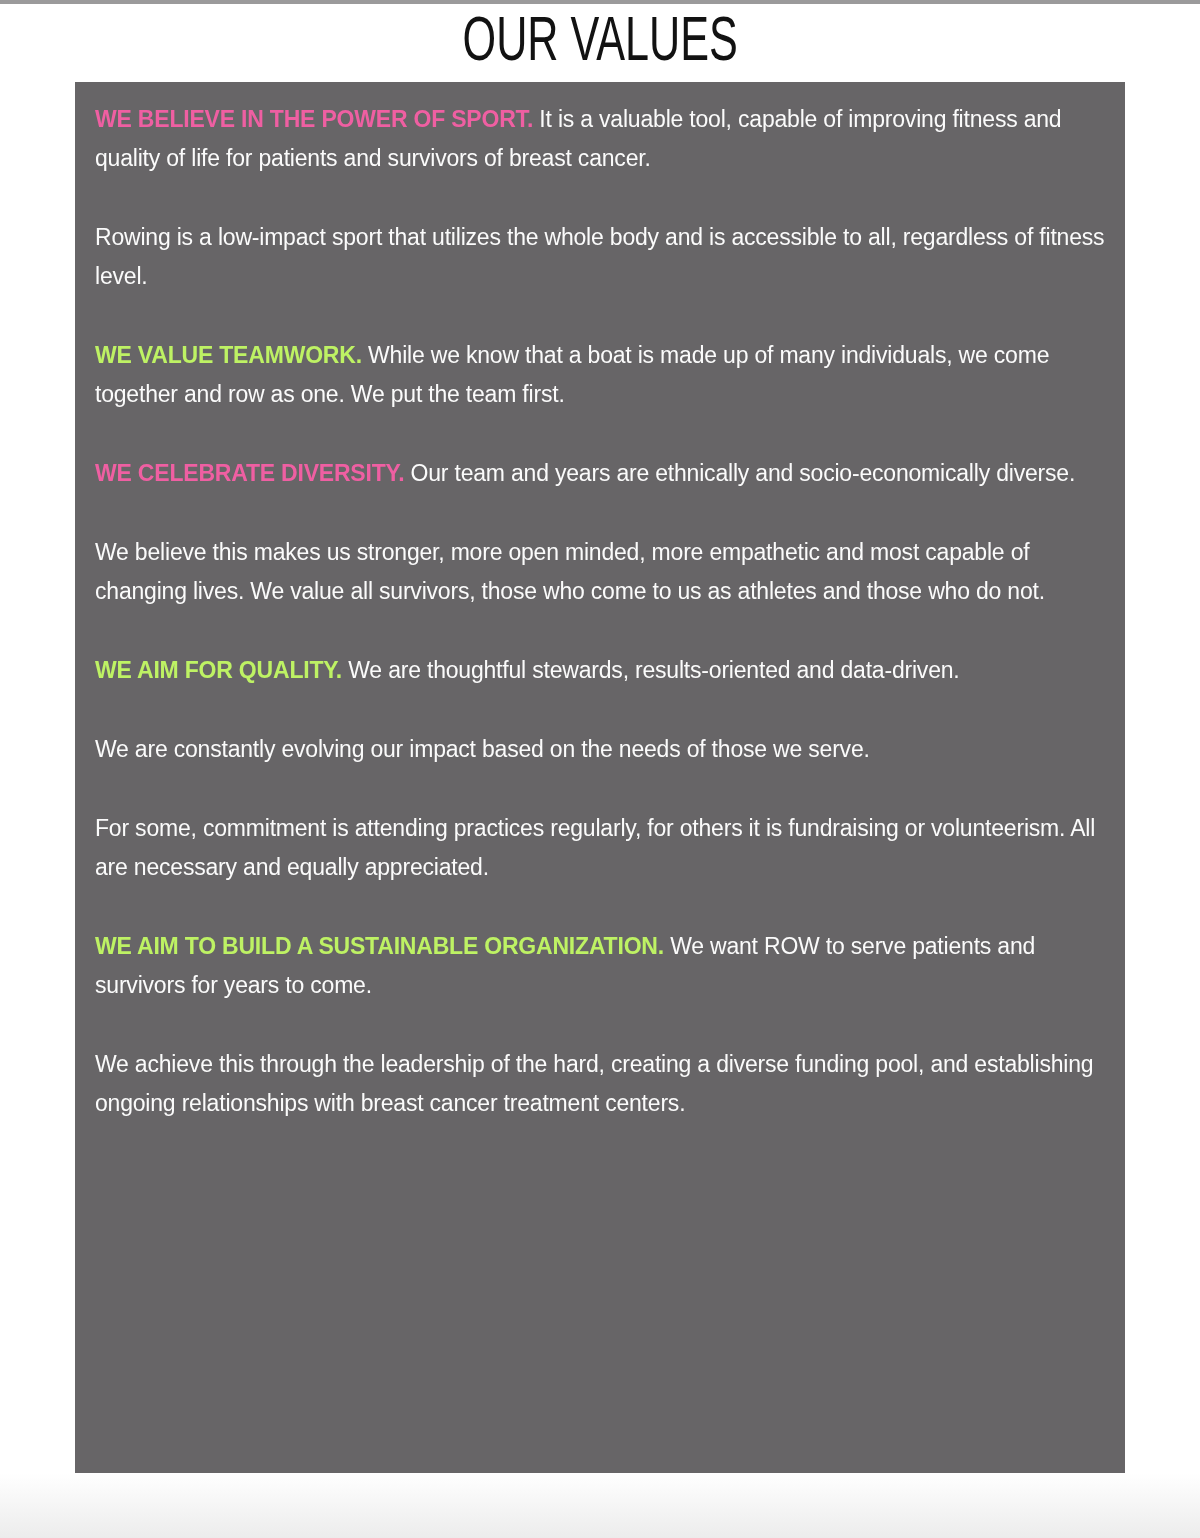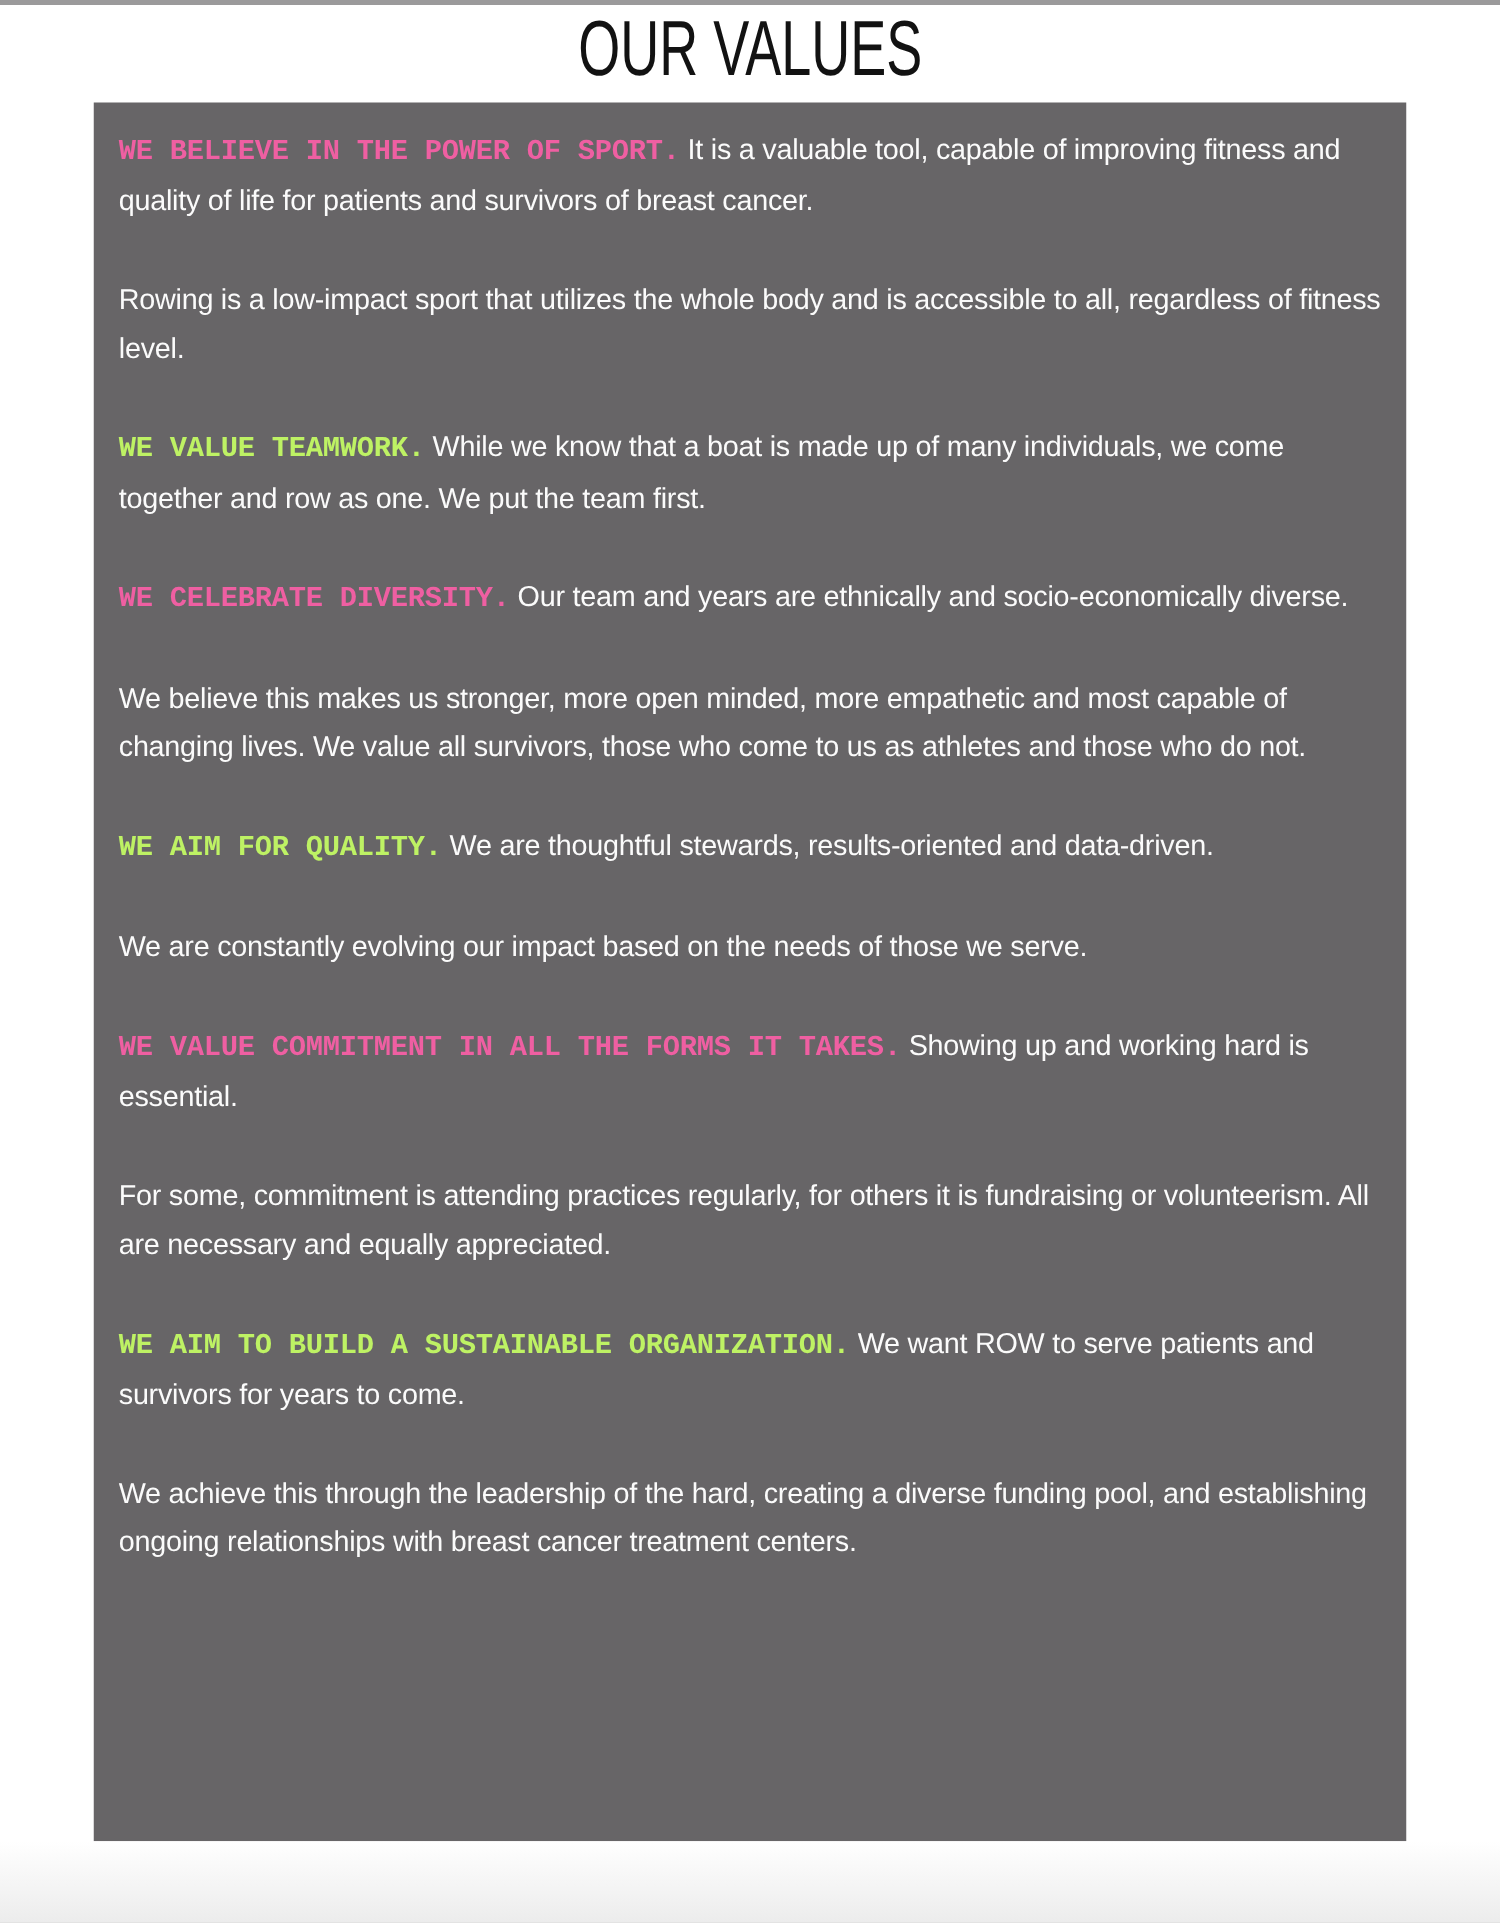--- a/index.html
+++ b/index.html
@@ -55,21 +55,20 @@
     margin: 0 0 40px 0;
     font-size: 23px;
     line-height: 39px;
     letter-spacing: -0.2px;
     color: #ffffff;
   }
   .value-block:last-child { margin-bottom: 0; }
   .value-headline {
     font-weight: 700;
     text-transform: uppercase;
-    font-family: Liberation Mono, monospace;
   }
   .value-headline.pink { color: #ef5fa2; }
   .value-headline.blue { color: #bef264; margin-top: 12px; }
   .value-body { color: #fbfbfb; }
   .value-block.italic {
     color: #fbfbfb;
   }
   .bottom-fade {
     position: absolute;
     left: 0;
@@ -90,20 +89,19 @@
   </h1>
 
   <div class="values-panel" id="values-panel">
       <p class="value-block"><span class="value-headline pink">WE BELIEVE IN THE POWER OF SPORT.</span> <span class="value-body">It is a valuable tool, capable of improving fitness and quality of life for patients and survivors of breast cancer.</span></p>
       <p class="value-block italic"><span class="value-body">Rowing is a low-impact sport that utilizes the whole body and is accessible to all, regardless of fitness level.</span></p>
       <p class="value-block"><span class="value-headline blue">WE VALUE TEAMWORK.</span> <span class="value-body">While we know that a boat is made up of many individuals, we come together and row as one. We put the team first.</span></p>
       <p class="value-block"><span class="value-headline pink">WE CELEBRATE DIVERSITY.</span> <span class="value-body">Our team and years are ethnically and socio-economically diverse.</span></p>
       <p class="value-block italic"><span class="value-body">We believe this makes us stronger, more open minded, more empathetic and most capable of changing lives. We value all survivors, those who come to us as athletes and those who do not.</span></p>
       <p class="value-block"><span class="value-headline blue">WE AIM FOR QUALITY.</span> <span class="value-body">We are thoughtful stewards, results-oriented and data-driven.</span></p>
       <p class="value-block italic"><span class="value-body">We are constantly evolving our impact based on the needs of those we serve.</span></p>
-      <p class="value-block"><span class="value-headline pink">WE VALUE COMMITMENT IN ALL THE FORMS IT TAKES.</span> <span class="value-body">Showing up and working hard is essential.</span></p>
       <p class="value-block italic"><span class="value-body">For some, commitment is attending practices regularly, for others it is fundraising or volunteerism. All are necessary and equally appreciated.</span></p>
       <p class="value-block"><span class="value-headline blue">WE AIM TO BUILD A SUSTAINABLE ORGANIZATION.</span> <span class="value-body">We want ROW to serve patients and survivors for years to come.</span></p>
       <p class="value-block italic"><span class="value-body">We achieve this through the leadership of the hard, creating a diverse funding pool, and establishing ongoing relationships with breast cancer treatment centers.</span></p>
     </div>
 
   <div class="bottom-fade"></div>
 </div>
 
 </body></html>

